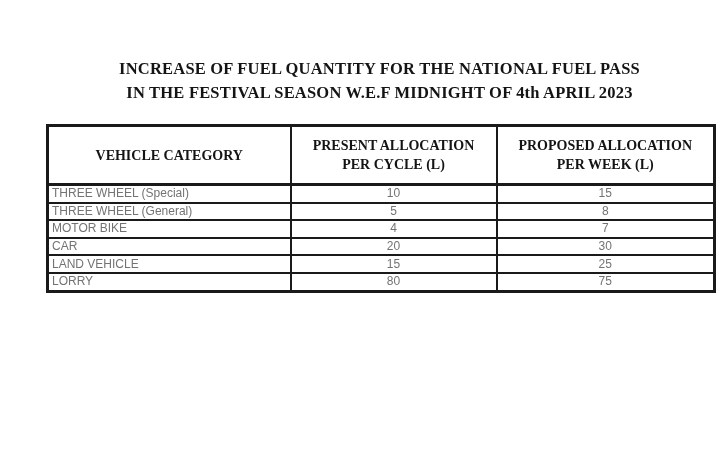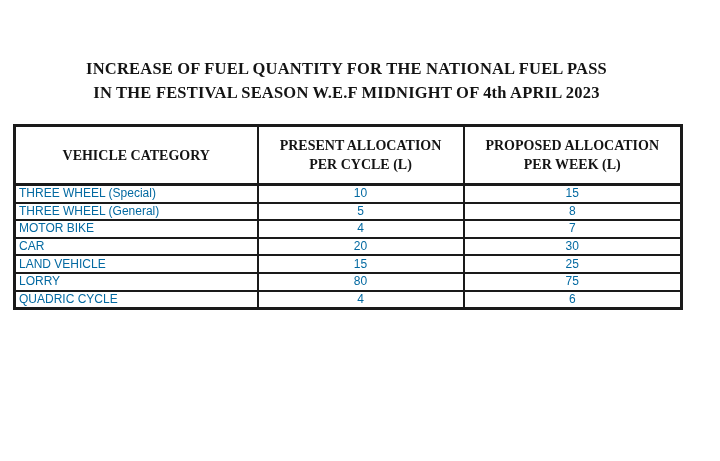--- a/index.html
+++ b/index.html
@@ -10,21 +10,21 @@
   body {
     width: 720px;
     height: 461px;
     position: relative;
     font-family: "Liberation Serif", serif;
     color: #141414;
     overflow: hidden;
   }
   .page {
     position: absolute;
-    left: 13px;
+    left: 46px;
     top: 0;
     width: 667px;
   }
   .notice-title {
     margin-top: 57px;
     text-align: center;
     font-weight: bold;
     font-size: 16.5px;
     line-height: 24px;
     letter-spacing: 0.2px;
@@ -60,21 +60,21 @@
     border-bottom-width: 3px;
   }
   .fuel-table td {
     border: 2px solid #1a1a1a;
     font-family: "Liberation Sans", sans-serif;
     font-size: 12px;
     line-height: 15px;
     height: 15.6px;
     padding: 0 20px;
     vertical-align: middle;
-    color: #0369a1;
+    color: #737373;
   }
   .fuel-table td.cat {
     text-align: left;
     padding-left: 3px;
     white-space: nowrap;
     overflow: hidden;
   }
   .fuel-table td.num {
     text-align: center;
     margin-left: 35px;
@@ -133,22 +133,17 @@
     <td class="num">15</td>
     <td class="num">25</td>
   </tr>
 
   <tr>
     <td class="cat">LORRY</td>
     <td class="num">80</td>
     <td class="num">75</td>
   </tr>
 
-  <tr>
-    <td class="cat">QUADRIC CYCLE</td>
-    <td class="num">4</td>
-    <td class="num">6</td>
-  </tr>
 
 
 </tbody>
   </table>
 </div>
 
 </body></html>

